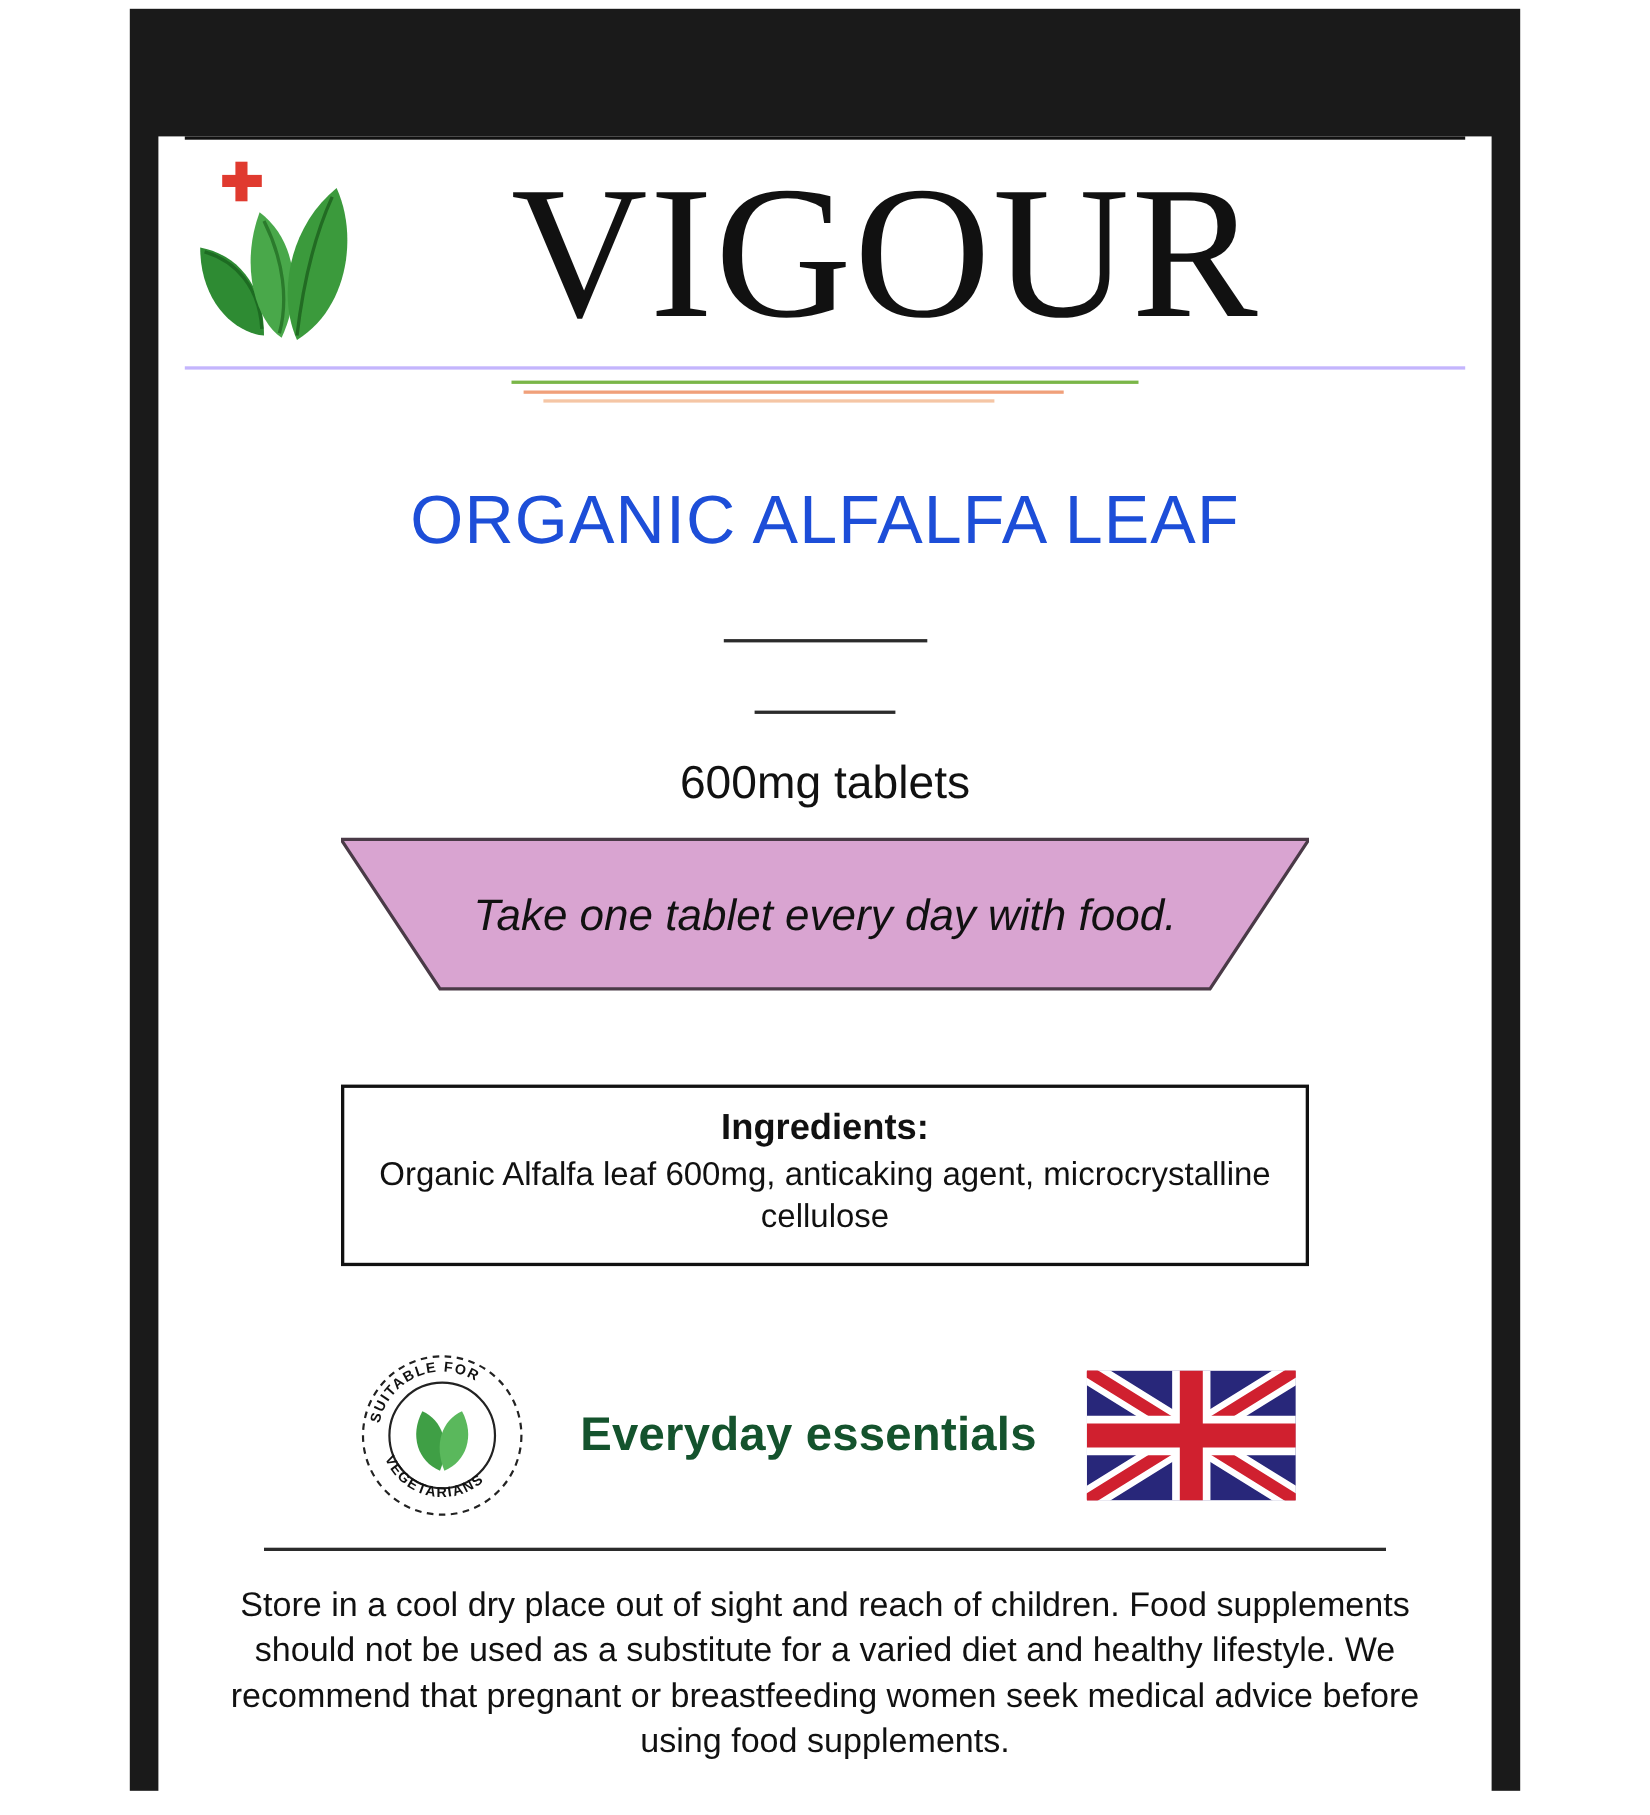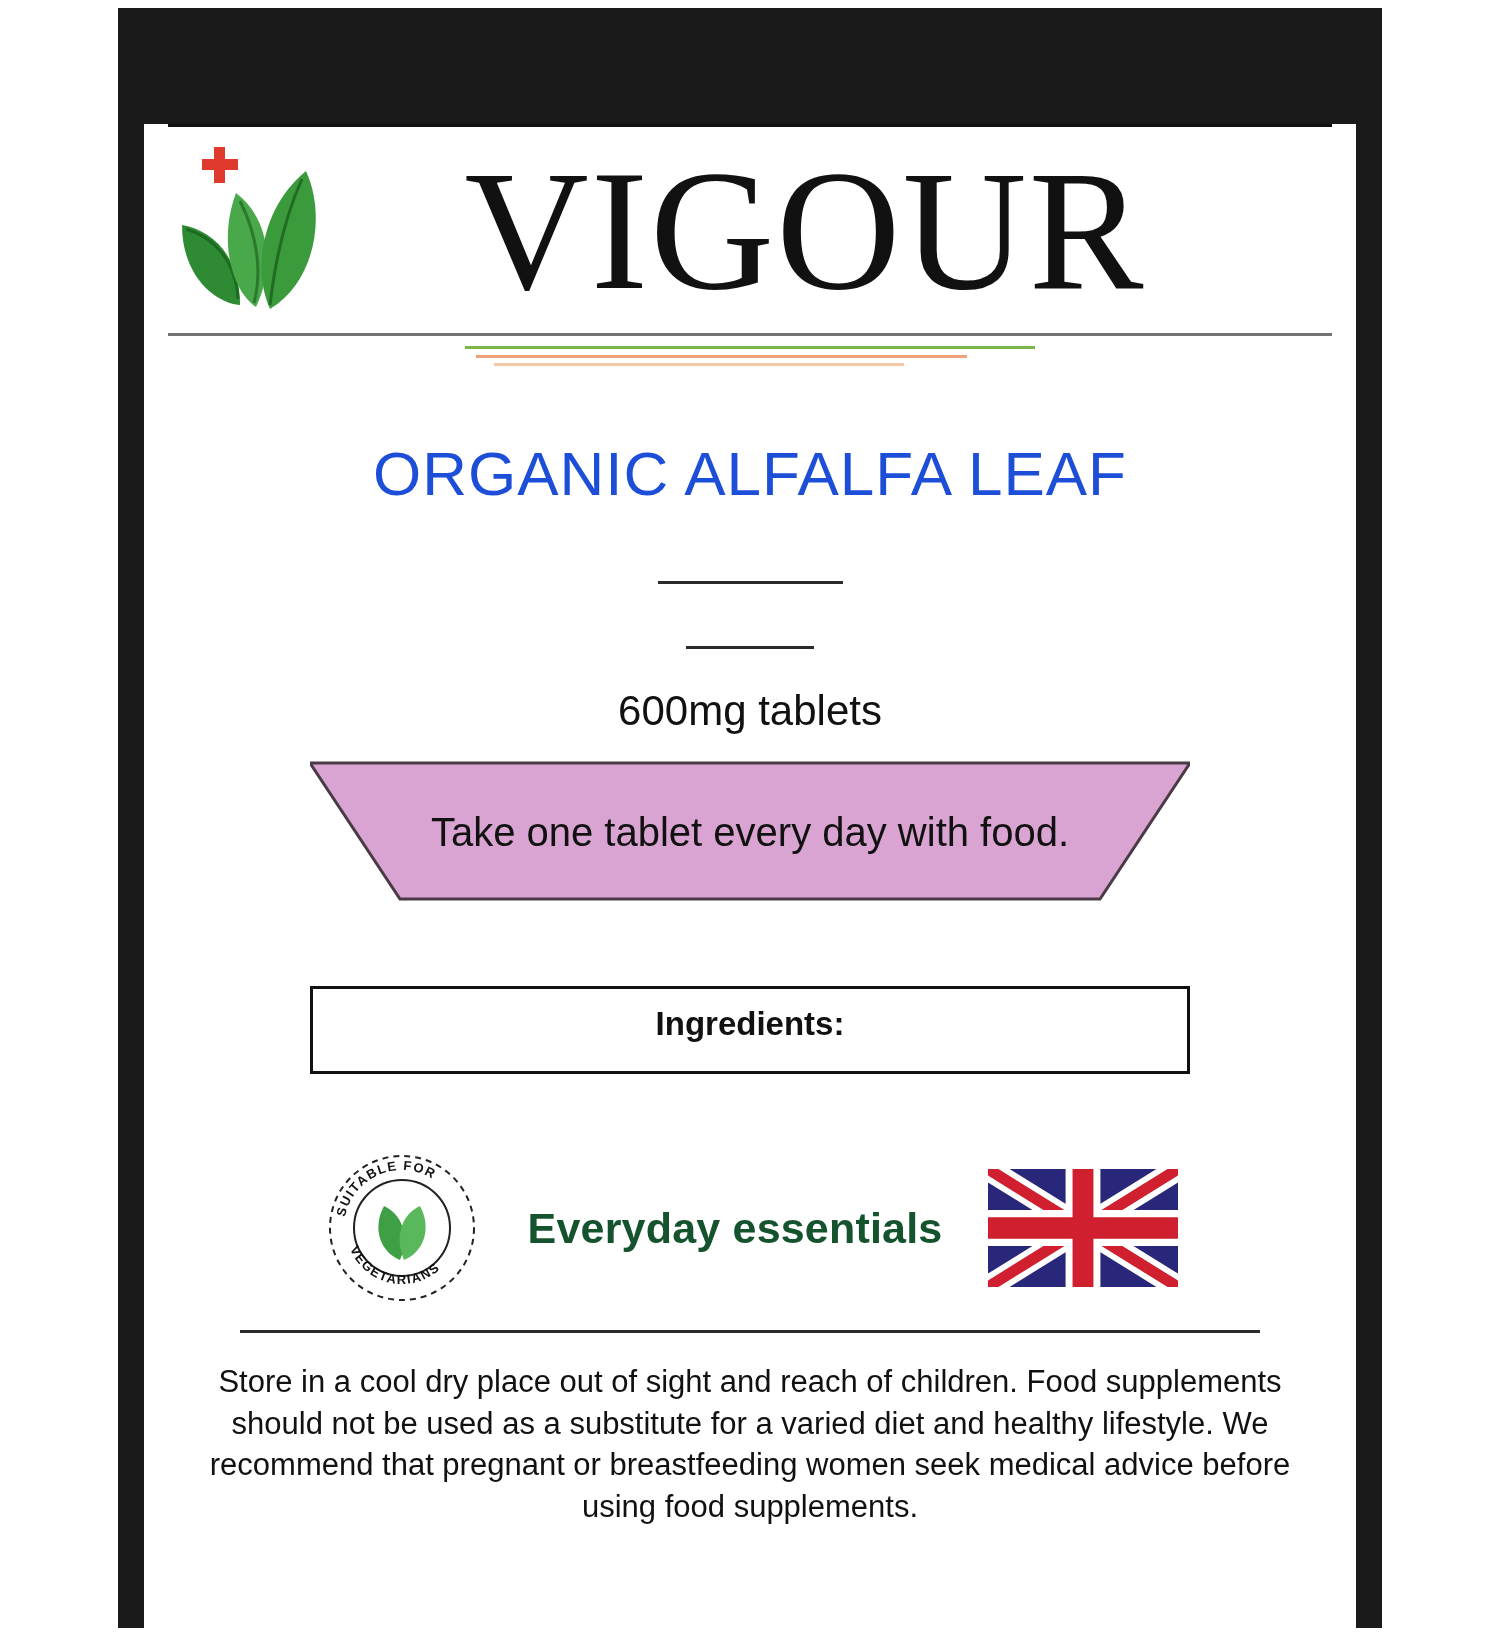--- a/index.html
+++ b/index.html
@@ -31,21 +31,21 @@
     background: #ffffff;
     box-sizing: border-box;
     position: relative;
     padding: 0 24px;
   }
 
   
   .brand-block {
     margin-top: 88px;
     border-top: 3px solid #111;
-    border-bottom: 3px solid #737373;
+    border-bottom: 3px solid #c4b5fd;
     height: 206px;
     position: relative;
     display: flex;
     align-items: center;
     justify-content: center;
   }
   .brand-logo {
     position: absolute;
     left: 6px;
     top: 18px;
@@ -118,20 +118,21 @@
   
   .directions-wrap {
     margin-top: 26px;
     display: flex;
     justify-content: center;
   }
   .directions {
     position: relative;
     width: 880px;
     height: 139px;
+    font-style: italic;
   }
   .directions svg { position: absolute; inset: 0; }
   .directions-text {
     position: absolute;
     inset: 0;
     display: flex;
     align-items: center;
     justify-content: center;
     font-size: 40px;
     color: #111;
@@ -238,20 +239,21 @@
       <div class="directions">
         <svg viewBox="0 0 880 140" width="880" height="140" preserveAspectRatio="none" aria-hidden="true">
           <polygon points="0,2 880,2 790,138 90,138" fill="#d9a4d1" stroke="#4a3a47" stroke-width="3"></polygon>
         </svg>
         <div class="directions-text">Take one tablet every day with food.</div>
       </div>
     </div>
 
     <div class="ingredients-box">
       <div class="ingredients-heading">Ingredients:</div>
+      <div class="ingredients-body">Organic Alfalfa leaf 600mg, anticaking agent, microcrystalline cellulose</div>
     </div>
 
     <div class="badges">
       <div class="veg-badge">
         <svg viewBox="0 0 160 160" width="160" height="160" aria-hidden="true">
           <defs>
             <path id="topArc" d="M 22 80 A 58 58 0 0 1 138 80"></path>
             <path id="botArc" d="M 24 80 A 56 56 0 0 0 136 80"></path>
           </defs>
           <circle cx="80" cy="80" r="72" fill="none" stroke="#222" stroke-width="2" stroke-dasharray="6 5"></circle>

